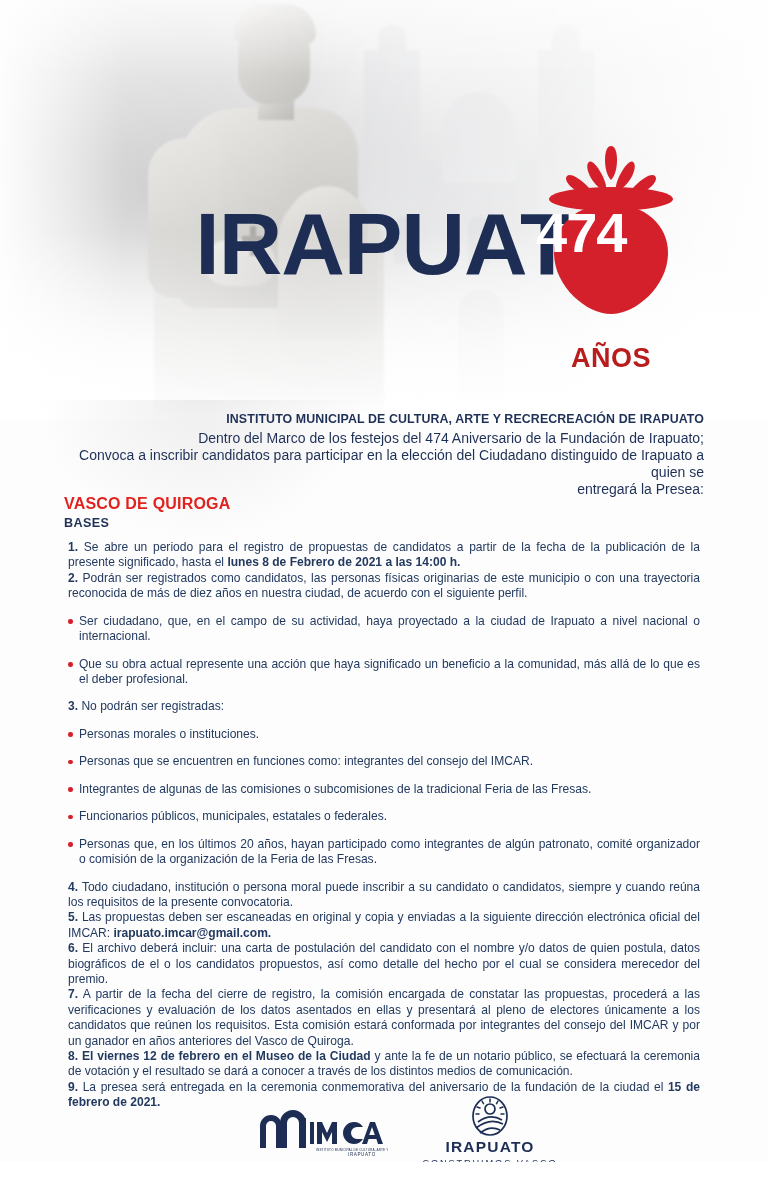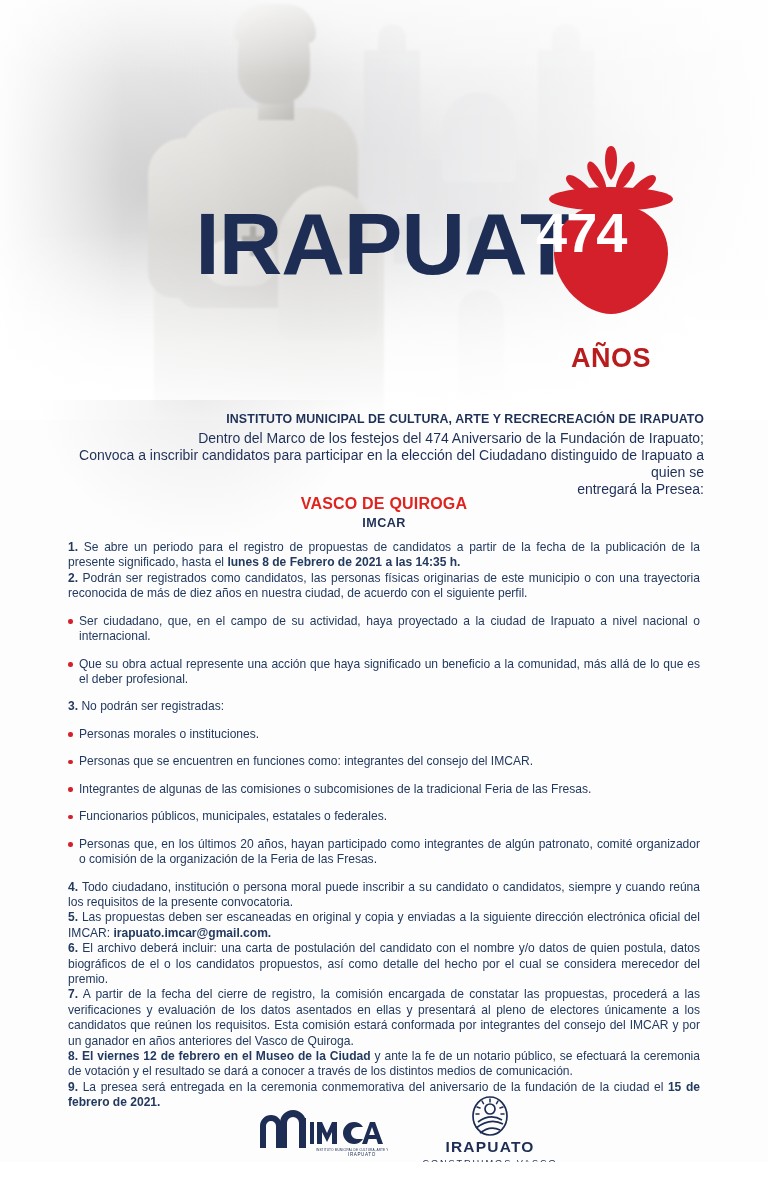--- a/index.html
+++ b/index.html
@@ -141,21 +141,21 @@
     position:absolute;left:64px;top:412px;width:640px;text-align:right;
   }
   .intro .org{
     font-size:12.4px;font-weight:bold;letter-spacing:.1px;color:#1f3057;
     margin-bottom:4px;
   }
   .intro .l{
     font-size:14px;line-height:17px;color:#1f3057;
   }
   .presea{
-    position:absolute;left:64px;top:495px;width:640px;text-align:center;
+    position:absolute;left:64px;top:495px;width:640px;text-align:left;
   }
   .presea .name{
     font-size:16px;font-weight:bold;color:#e0231f;letter-spacing:.2px;
   }
   .presea .bases{
     margin-top:3px;font-size:12.6px;font-weight:bold;color:#1f3057;letter-spacing:.4px;
   }
 
   
   .body-copy{
@@ -256,25 +256,25 @@
 
   <div class="intro">
     <div class="org">INSTITUTO MUNICIPAL DE CULTURA, ARTE Y RECRECREACIÓN DE IRAPUATO</div>
     <div class="l">Dentro del Marco de los festejos del 474 Aniversario de la Fundación de Irapuato;</div>
     <div class="l">Convoca a inscribir candidatos para participar en la elección del Ciudadano distinguido de Irapuato a quien se</div>
     <div class="l">entregará la Presea:</div>
   </div>
 
   <div class="presea">
     <div class="name">VASCO DE QUIROGA</div>
-    <div class="bases">IMCAR</div>
+    <div class="bases">BASES</div>
   </div>
 
   <div class="body-copy" id="bases-list">
-      <p class="item"><span class="n">1.</span><span> Se abre un periodo para el registro de propuestas de candidatos a partir de la fecha de la publicación de la presente significado, hasta el </span><b>lunes 8 de Febrero de 2021 a las 14:35 h.</b></p>
+      <p class="item"><span class="n">1.</span><span> Se abre un periodo para el registro de propuestas de candidatos a partir de la fecha de la publicación de la presente significado, hasta el </span><b>lunes 8 de Febrero de 2021 a las 14:00 h.</b></p>
       <p class="item"><span class="n">2.</span><span> Podrán ser registrados como candidatos, las personas físicas originarias de este municipio o con una trayectoria reconocida de más de diez años en nuestra ciudad, de acuerdo con el siguiente perfil.</span></p>
       <p class="bullet"><span>Ser ciudadano, que, en el campo de su actividad, haya proyectado a la ciudad de Irapuato a nivel nacional o internacional.</span></p>
       <p class="bullet"><span>Que su obra actual represente una acción que haya significado un beneficio a la comunidad, más allá de lo que es el deber profesional.</span></p>
       <p class="item"><span class="n">3.</span><span> No podrán ser registradas:</span></p>
       <p class="bullet"><span>Personas morales o instituciones.</span></p>
       <p class="bullet"><span>Personas que se encuentren en funciones como: integrantes del consejo del IMCAR.</span></p>
       <p class="bullet"><span>Integrantes de algunas de las comisiones o subcomisiones de la tradicional Feria de las Fresas.</span></p>
       <p class="bullet"><span>Funcionarios públicos, municipales, estatales o federales.</span></p>
       <p class="bullet"><span>Personas que, en los últimos 20 años, hayan participado como integrantes de algún patronato, comité organizador o comisión de la organización de la Feria de las Fresas.</span></p>
       <p class="item"><span class="n">4.</span><span> Todo ciudadano, institución o persona moral puede inscribir a su candidato o candidatos, siempre y cuando reúna los requisitos de la presente convocatoria.</span></p>

